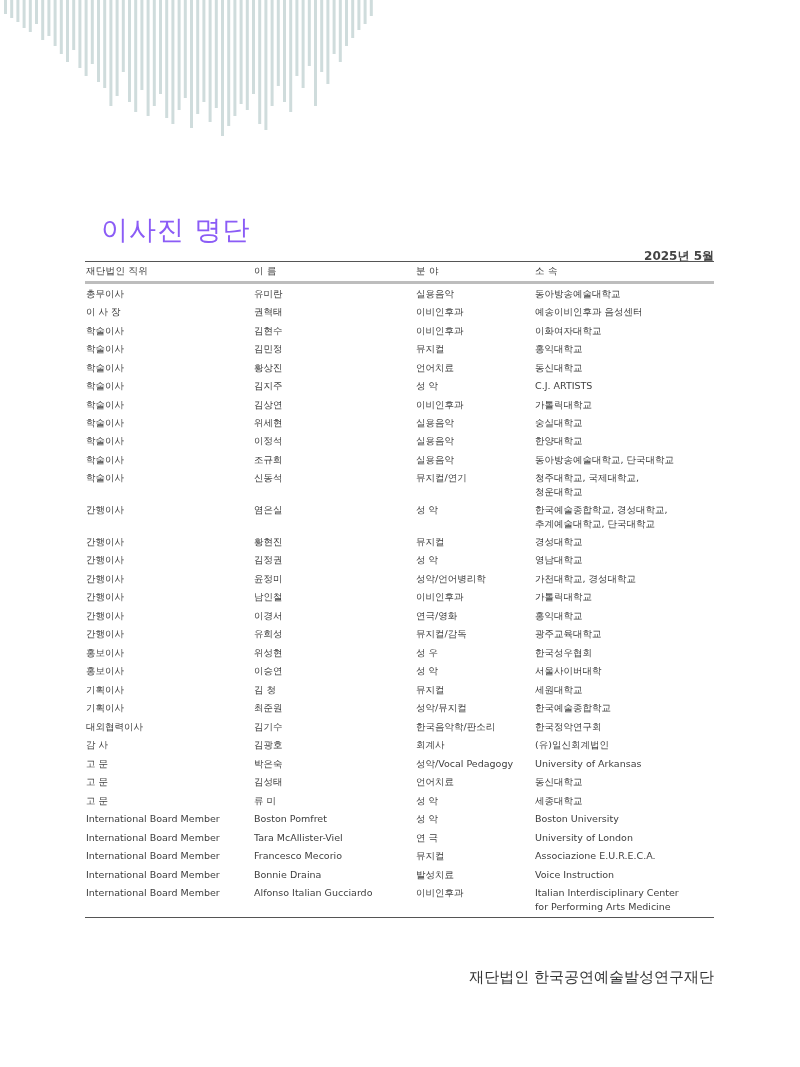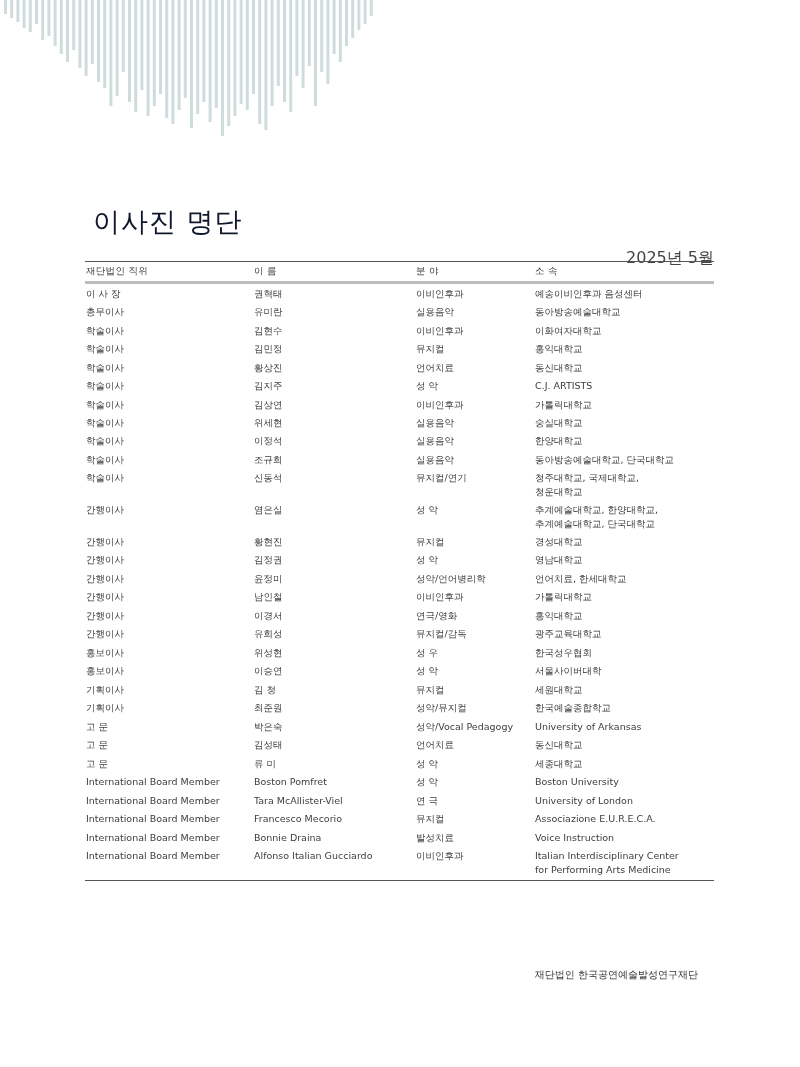--- a/index.html
+++ b/index.html
@@ -7,26 +7,26 @@
       width: 800px; height: 1067px; position: relative; overflow: hidden;
       font-family: "DejaVu Sans", "Liberation Sans", sans-serif;
       color: #333333;
     }
     .deco {
       position: absolute; left: 0; top: 0; width: 400px; height: 160px;
     }
     .page-title {
       position: absolute; left: 85px; top: 196px;
       font-family: "DejaVu Serif", "Liberation Serif", serif;
-      font-size: 27px; color: #0f172a; letter-spacing: 1px; font-weight: normal;
-      margin: 8px;
+      font-size: 27px; color: #8b5cf6; letter-spacing: 1px; font-weight: normal;
+      margin: 16px;
     }
     .date {
       position: absolute; right: 86px; top: 248px;
-      font-size: 16px; color: #444444;
+      font-size: 12px; color: #444444; font-weight: bold;
     }
     .roster {
       position: absolute; left: 85px; top: 261px; width: 629px;
     }
     table { border-collapse: collapse; width: 100%; table-layout: fixed; }
     thead th {
       text-align: left; font-weight: normal; font-size: 9.5px; color: #3a3a3a;
       padding: 3px 0 3px 1px; border-top: 1.5px solid #555; border-bottom: 3px solid #bdbdbd;
       letter-spacing: 0.3px;
     }
@@ -34,22 +34,22 @@
       font-size: 9.5px; color: #3d3d3d; padding: 2.6px 0 2.6px 1px;
       vertical-align: top; line-height: 1.4; white-space: nowrap;
     }
     tbody td.aff { white-space: normal; }
     col.c1 { width: 168px; }
     col.c2 { width: 162px; }
     col.c3 { width: 119px; }
     col.c4 { width: 180px; }
     tbody tr:last-child td { border-bottom: 1.5px solid #555; padding-bottom: 4px; }
     .footer {
-      position: absolute; right: 102px; top: 968px;
-      font-size: 10px; color: #333333;
+      position: absolute; right: 86px; top: 968px;
+      font-size: 15px; color: #333333;
     }
     .line { display: block; }
   </style>
 </head>
 <body>
 
 <svg class="deco" viewBox="0 0 400 160" xmlns="http://www.w3.org/2000/svg">
   <g id="bars" fill="#cfdcdc">
       <rect x="4.0" y="0" width="3" height="14"></rect>
       <rect x="10.2" y="0" width="3" height="18"></rect>
@@ -128,36 +128,36 @@
     <thead>
       <tr>
         <th>재단법인 직위</th>
         <th>이 름</th>
         <th>분 야</th>
         <th>소 속</th>
       </tr>
     </thead>
     <tbody id="roster-body">
         <tr>
+          <td>총무이사</td>
+          <td>유미란</td>
+          <td>실용음악</td>
+          <td class="aff">
+            <span class="line">동아방송예술대학교</span>
+          </td>
+        </tr>
+        <tr>
           <td>이 사 장</td>
           <td>권혁태</td>
           <td>이비인후과</td>
           <td class="aff">
             <span class="line">예송이비인후과 음성센터</span>
           </td>
         </tr>
         <tr>
-          <td>총무이사</td>
-          <td>유미란</td>
-          <td>실용음악</td>
-          <td class="aff">
-            <span class="line">동아방송예술대학교</span>
-          </td>
-        </tr>
-        <tr>
           <td>학술이사</td>
           <td>김현수</td>
           <td>이비인후과</td>
           <td class="aff">
             <span class="line">이화여자대학교</span>
           </td>
         </tr>
         <tr>
           <td>학술이사</td>
           <td>김민정</td>
@@ -221,21 +221,21 @@
           <td class="aff">
             <span class="line">청주대학교, 국제대학교,</span>
             <span class="line">청운대학교</span>
           </td>
         </tr>
         <tr>
           <td>간행이사</td>
           <td>염은실</td>
           <td>성 악</td>
           <td class="aff">
-            <span class="line">추계예술대학교, 한양대학교,</span>
+            <span class="line">한국예술종합학교, 경성대학교,</span>
             <span class="line">추계예술대학교, 단국대학교</span>
           </td>
         </tr>
         <tr>
           <td>간행이사</td>
           <td>황현진</td>
           <td>뮤지컬</td>
           <td class="aff">
             <span class="line">경성대학교</span>
           </td>
@@ -246,21 +246,21 @@
           <td>성 악</td>
           <td class="aff">
             <span class="line">영남대학교</span>
           </td>
         </tr>
         <tr>
           <td>간행이사</td>
           <td>윤정미</td>
           <td>성악/언어병리학</td>
           <td class="aff">
-            <span class="line">언어치료, 한세대학교</span>
+            <span class="line">가천대학교, 경성대학교</span>
           </td>
         </tr>
         <tr>
           <td>간행이사</td>
           <td>남인철</td>
           <td>이비인후과</td>
           <td class="aff">
             <span class="line">가톨릭대학교</span>
           </td>
         </tr>
@@ -303,20 +303,36 @@
           <td class="aff">
             <span class="line">세원대학교</span>
           </td>
         </tr>
         <tr>
           <td>기획이사</td>
           <td>최준원</td>
           <td>성악/뮤지컬</td>
           <td class="aff">
             <span class="line">한국예술종합학교</span>
+          </td>
+        </tr>
+        <tr>
+          <td>대외협력이사</td>
+          <td>김기수</td>
+          <td>한국음악학/판소리</td>
+          <td class="aff">
+            <span class="line">한국정악연구회</span>
+          </td>
+        </tr>
+        <tr>
+          <td>감 사</td>
+          <td>김광호</td>
+          <td>회계사</td>
+          <td class="aff">
+            <span class="line">(유)일신회계법인</span>
           </td>
         </tr>
         <tr>
           <td>고 문</td>
           <td>박은숙</td>
           <td>성악/Vocal Pedagogy</td>
           <td class="aff">
             <span class="line">University of Arkansas</span>
           </td>
         </tr>

